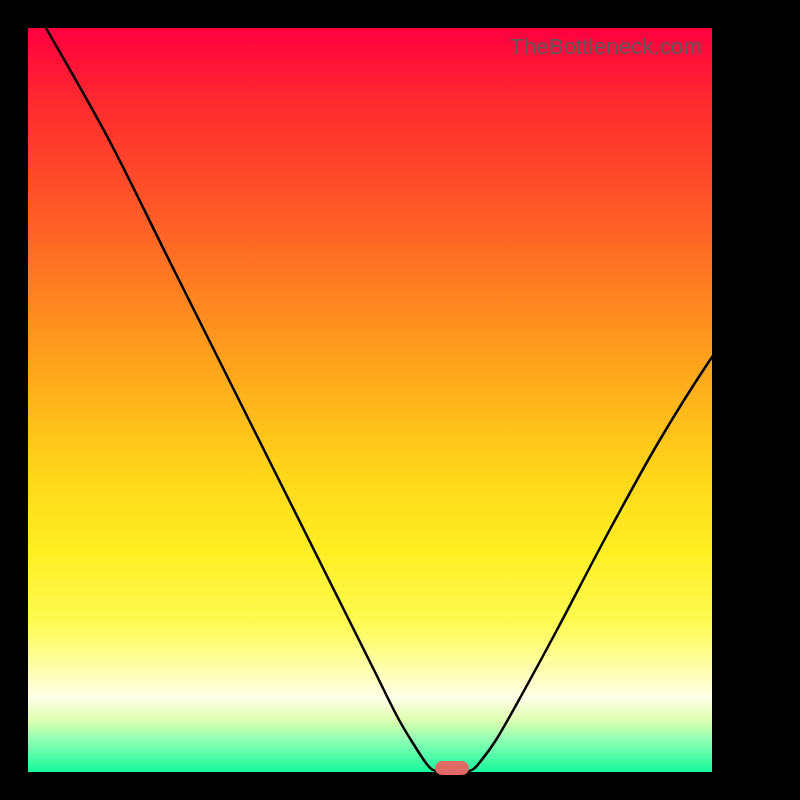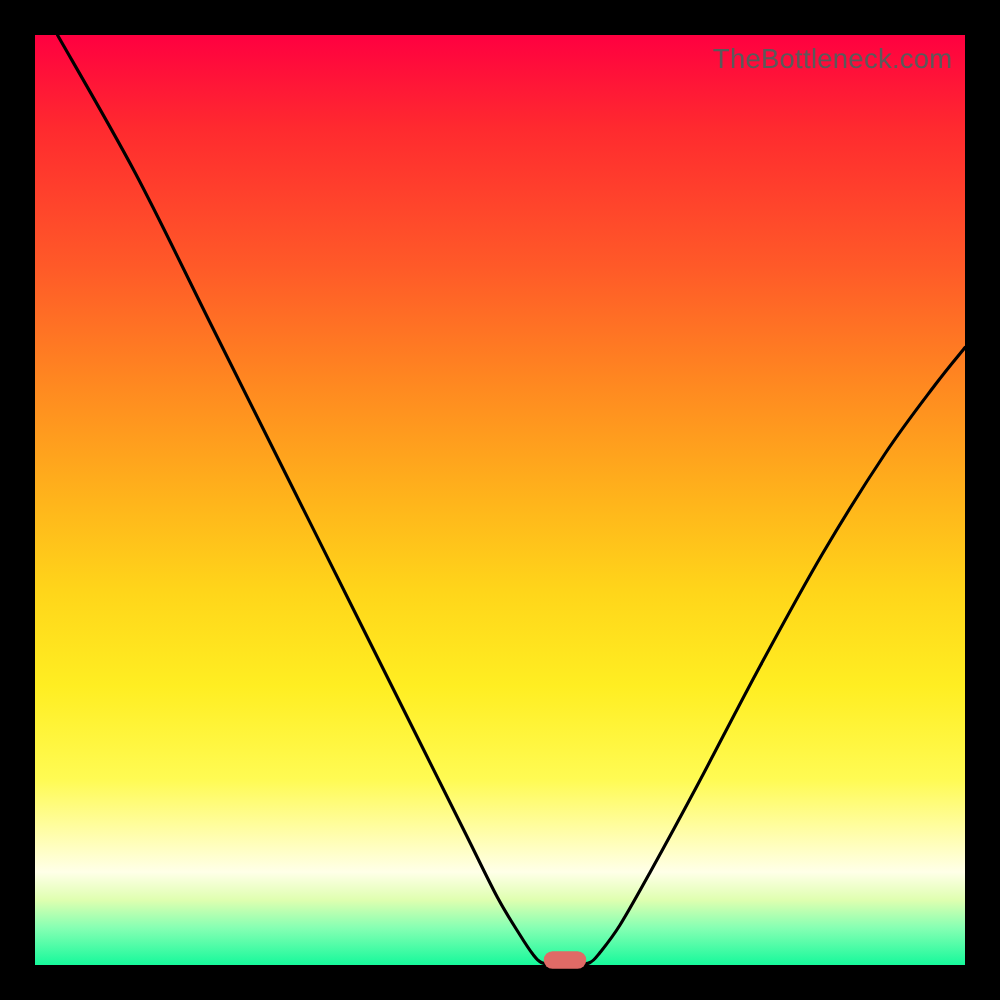--- a/index.html
+++ b/index.html
@@ -14,21 +14,21 @@
   .frame {
     position: relative;
     width: 800px;
     height: 800px;
     background: #000;
   }
   .plot {
     position: absolute;
     left: 28px;
     top: 28px;
-    width: 744px;
+    width: 684px;
     height: 744px;
     background: linear-gradient(
       to bottom,
       #ff0040 0%,
       #ff2a2f 10%,
       #ff5a28 25%,
       #ff8a20 38%,
       #ffb41b 50%,
       #ffd61a 60%,
       #ffee22 70%,

